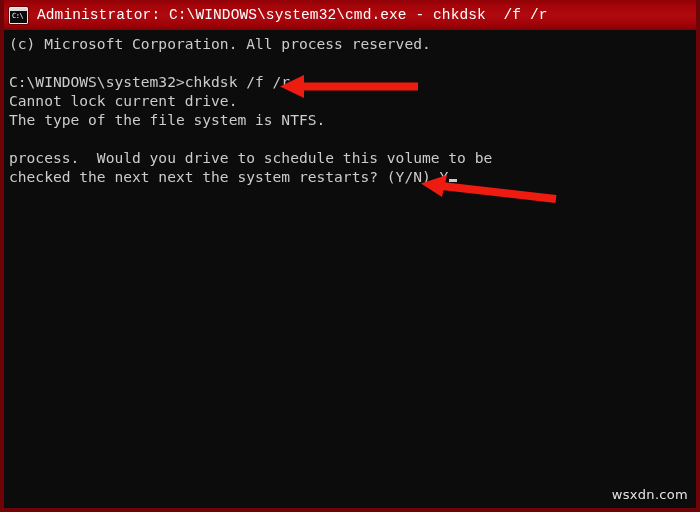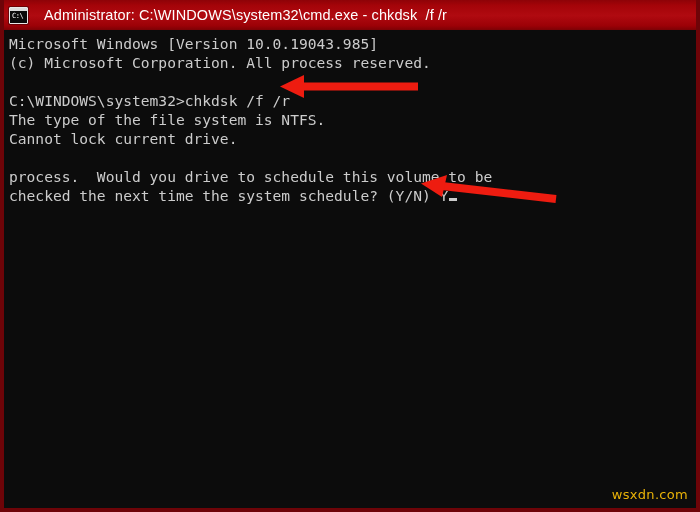--- a/index.html
+++ b/index.html
@@ -63,26 +63,25 @@
     left: 2px;
     top: 4px;
     font-family: "DejaVu Sans Mono", monospace;
     font-size: 7px;
     line-height: 8px;
     color: #ffffff;
     letter-spacing: -0.5px;
     white-space: nowrap;
   }
   #title-text {
-    font-family: Liberation Sans, sans-serif;
+    font-family: Liberation Mono, monospace;
     font-size: 14.5px;
     color: #ffffff;
     white-space: pre;
     letter-spacing: 0.1px;
-    margin-left: 7px;
   }
 
   
   #console {
     position: absolute;
     left: 0;
     top: 30px;
     right: 0;
     bottom: 0;
     background: #0c0c0c;
@@ -124,47 +123,46 @@
     z-index: 8;
   }
 
   
   #watermark {
     position: absolute;
     right: 8px;
     bottom: 6px;
     font-family: "DejaVu Sans", sans-serif;
     font-size: 13px;
-    color: #eab308;
+    color: #e5e5e5;
     letter-spacing: 0.3px;
     z-index: 9;
   }
 </style>
 </head>
 <body>
 
 <div id="window">
 
   <div id="titlebar">
     <div id="cmd-icon">
       <span class="prompt-glyph">C:\</span>
     </div>
     <span id="title-text">Administrator: C:\WINDOWS\system32\cmd.exe - chkdsk  /f /r</span>
   </div>
 
   <div id="console">
-    <div class="line">Microsoft Windows [Version 10.0.19043.985]</div>
     <div class="line">(c) Microsoft Corporation. All process reserved.</div>
     <div class="line blank"></div>
     <div class="line">C:\WINDOWS\system32&gt;chkdsk /f /r</div>
+    <div class="line">Cannot lock current drive.</div>
     <div class="line">The type of the file system is NTFS.</div>
-    <div class="line">Cannot lock current drive.</div>
     <div class="line blank"></div>
     <div class="line">process.  Would you drive to schedule this volume to be</div>
-    <div class="line"><span>checked the next time the system schedule? (Y/N) </span><span>Y</span><span class="cursor"></span></div>
+    <div class="line"><span>checked the next next the system restarts? (Y/N) </span><span>Y</span><span class="cursor"></span></div>
   </div>
 
   <svg id="annotations" viewBox="0 0 700 512" width="700" height="512">
     <g>
       <line x1="414" y1="86.5" x2="296" y2="86.5" stroke="#ee1c10" stroke-width="8" stroke-linecap="butt"></line>
       <polygon points="276,86.5 300,75 300,98" fill="#ee1c10"></polygon>
     </g>
     <g>
       <line x1="552" y1="199" x2="438" y2="186" stroke="#ee1c10" stroke-width="8" stroke-linecap="butt"></line>
       <polygon points="417,183.5 443,175 438,197" fill="#ee1c10"></polygon>

